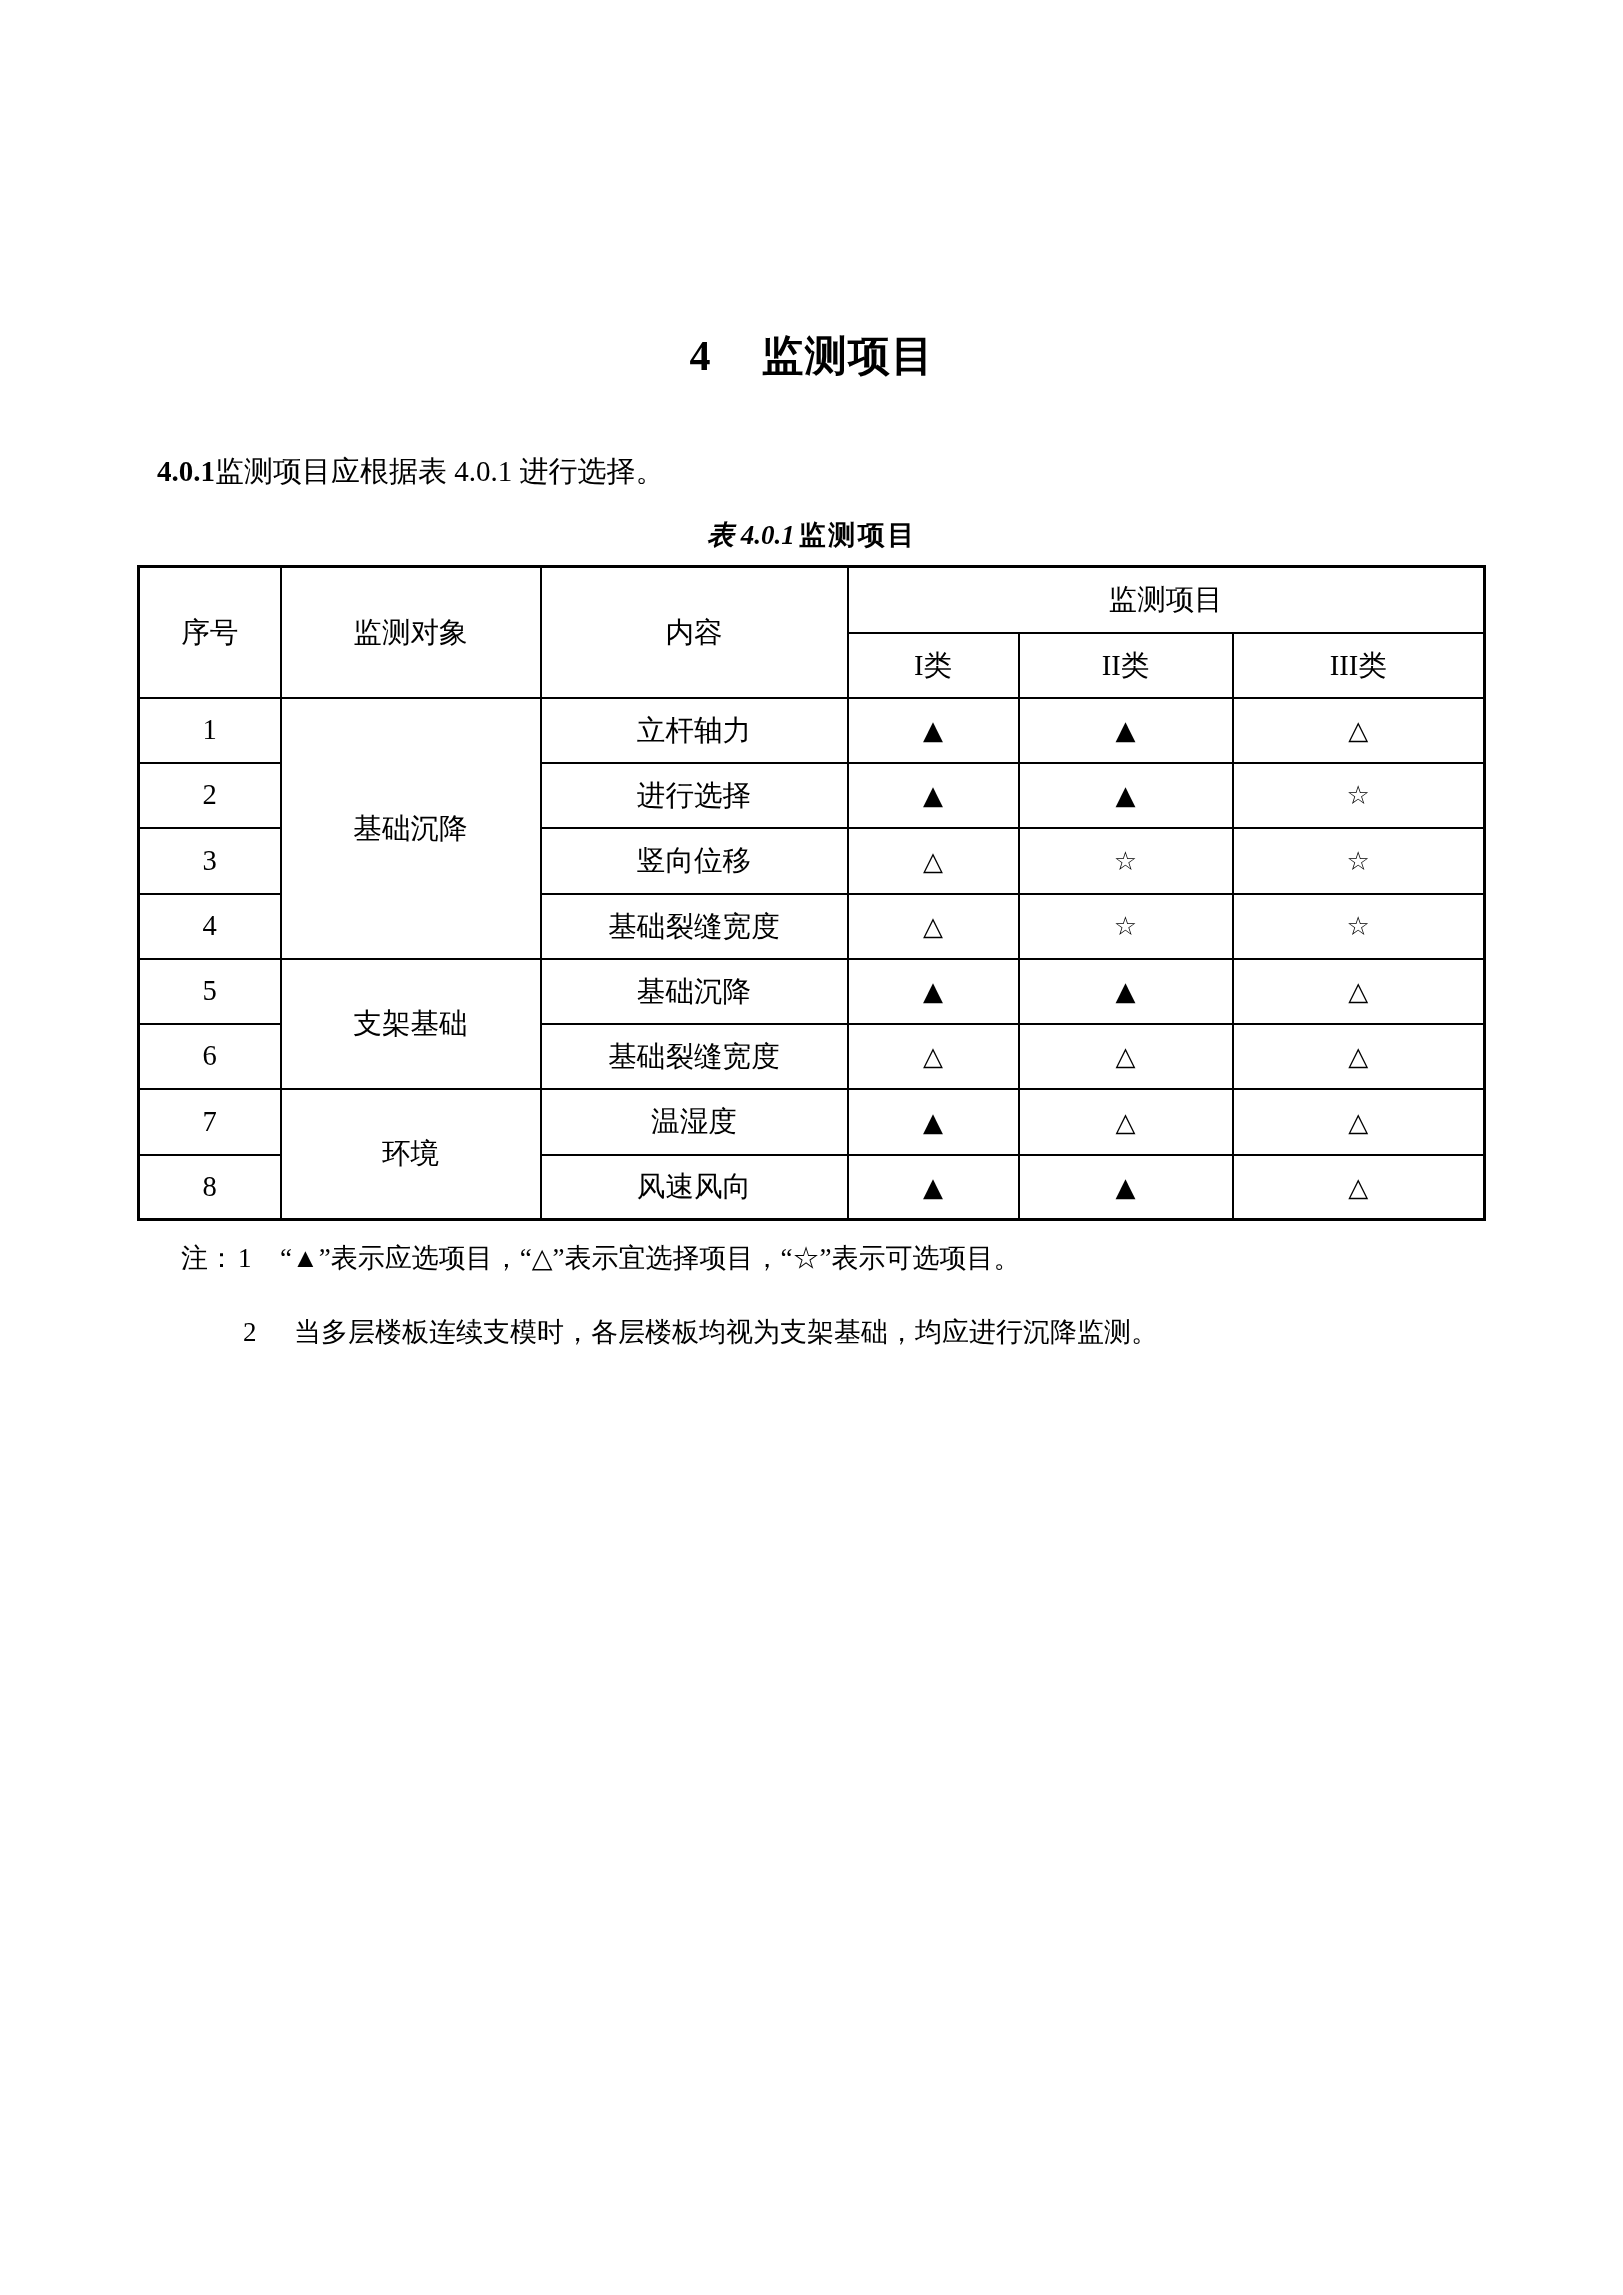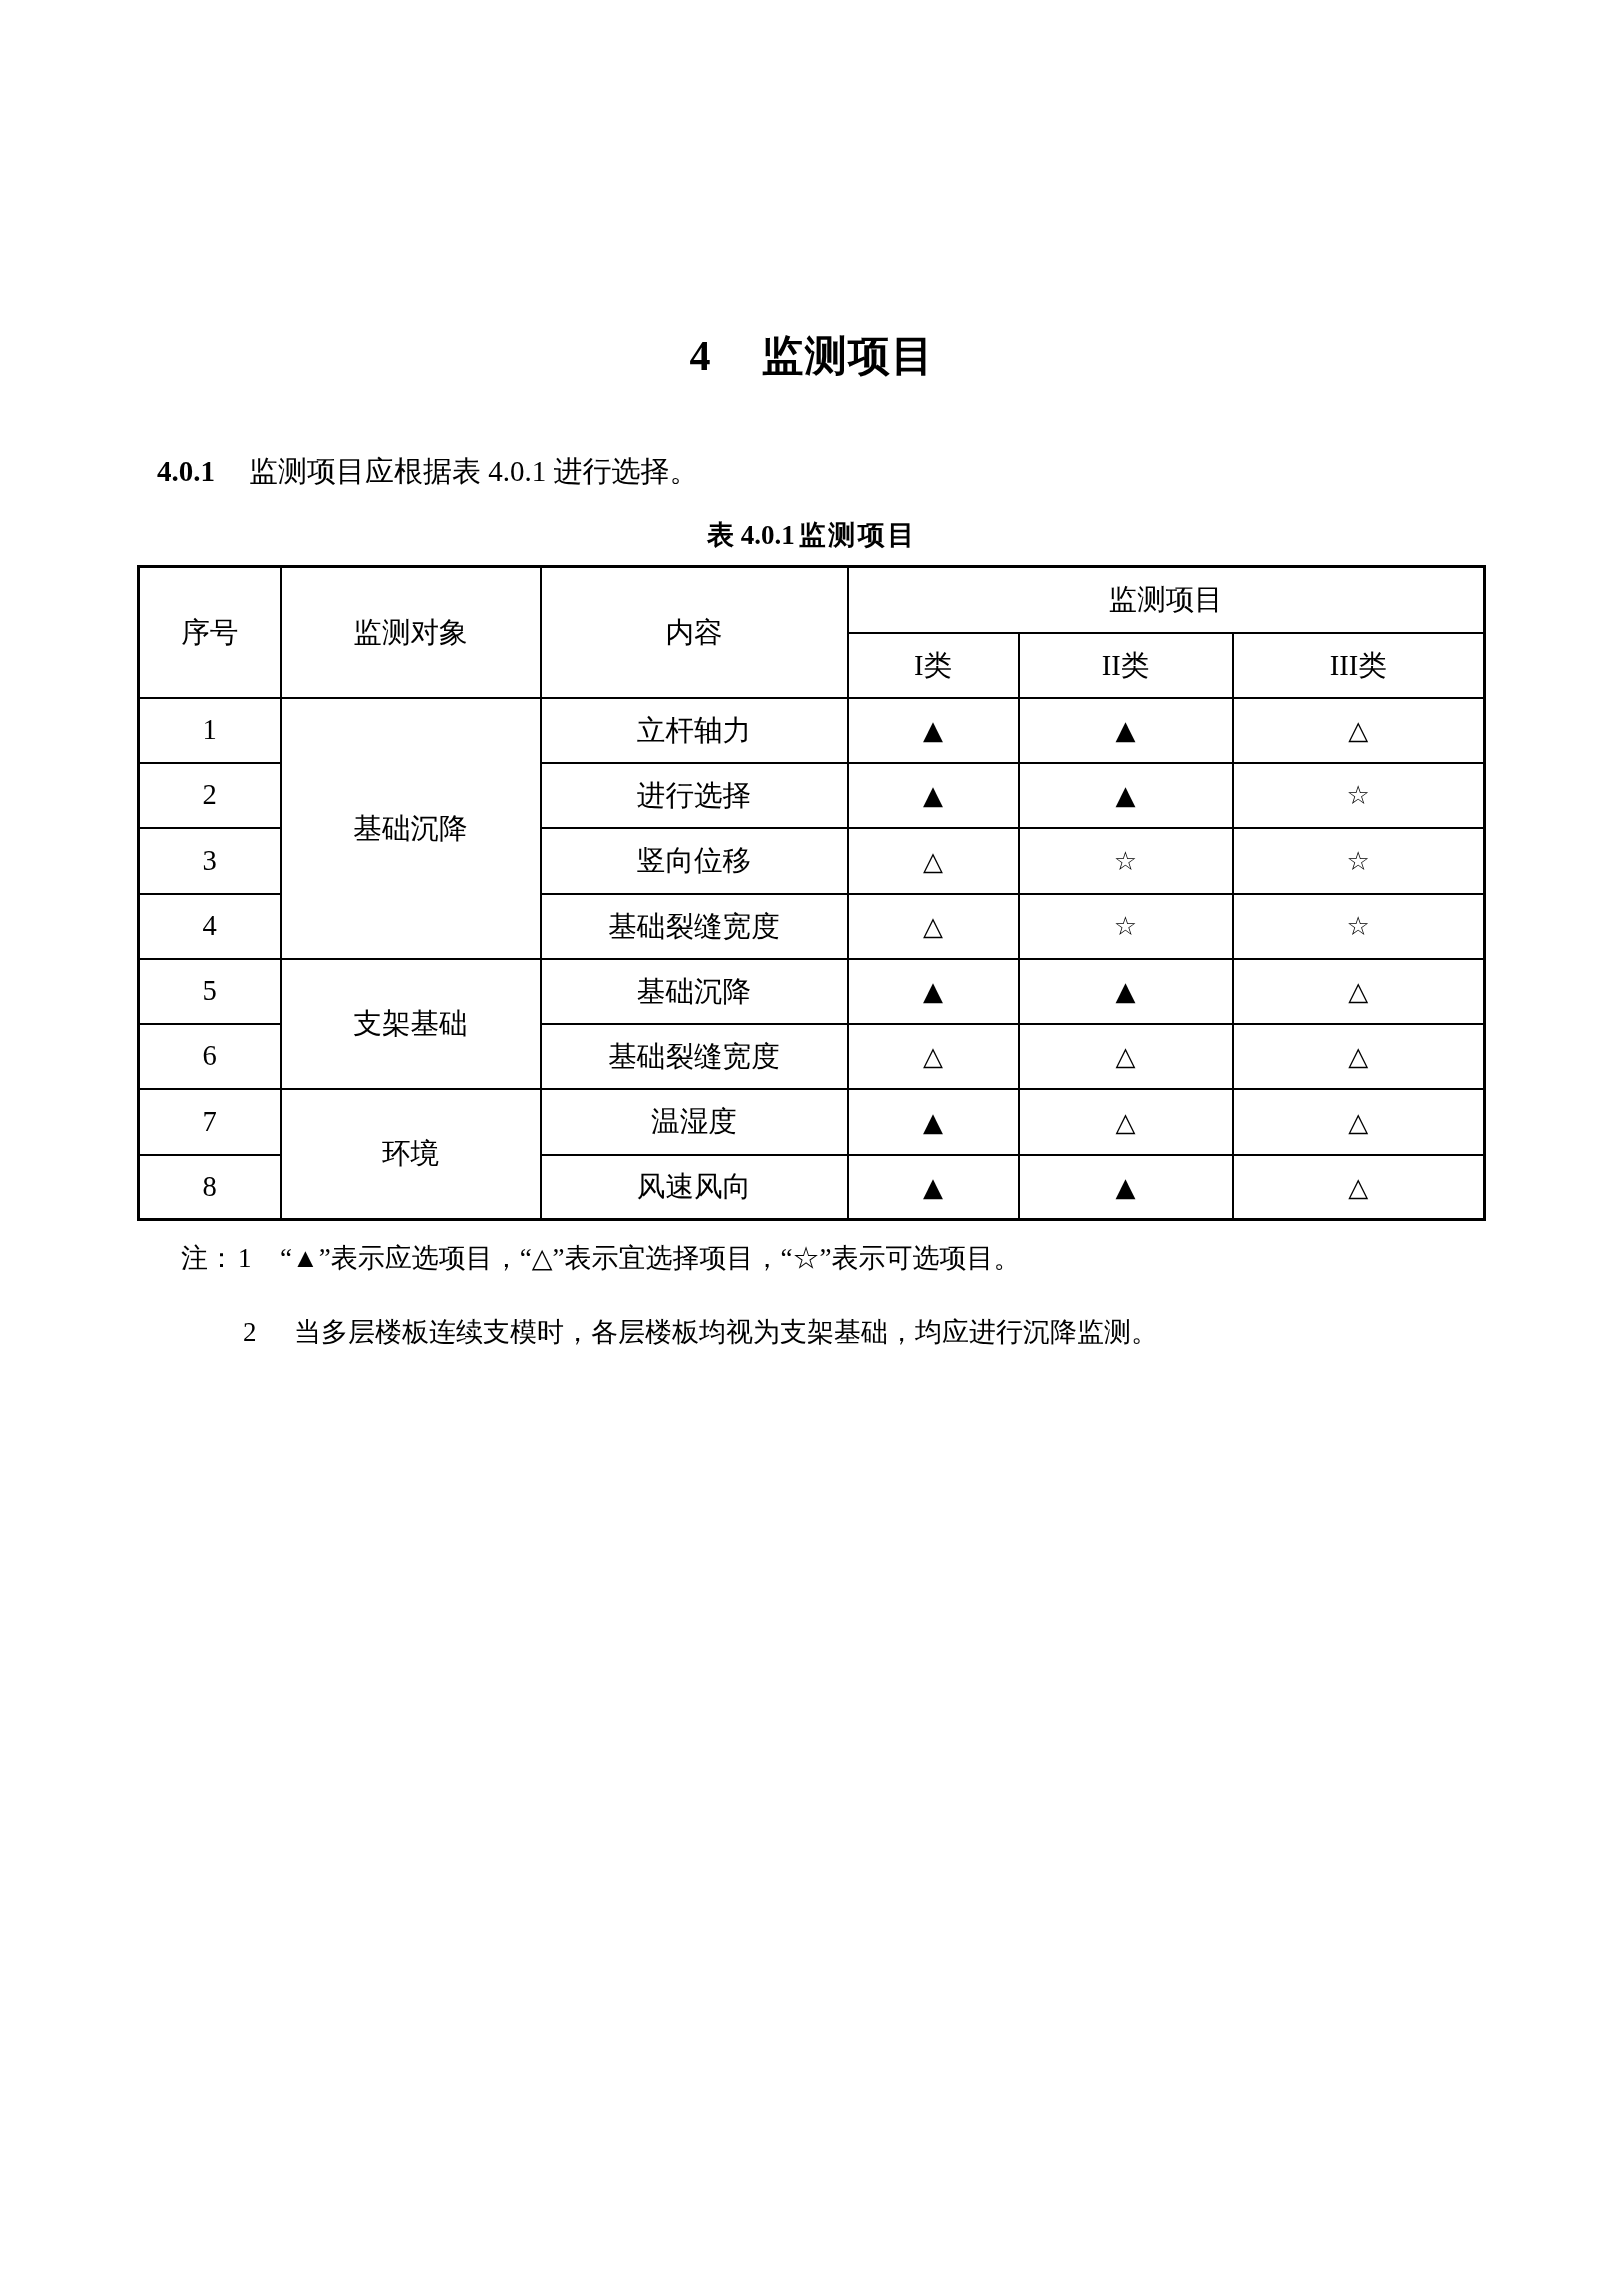--- a/index.html
+++ b/index.html
@@ -17,28 +17,28 @@
     text-align:center;font-size:42px;font-weight:bold;line-height:49px;
     white-space:nowrap;
   }
   #chapter-title .num{display:inline-block;margin-right:51px;}
   #chapter-title .ttl{letter-spacing:1.3px;}
   
   #clause{
     position:absolute;left:157px;top:453px;
     font-size:29px;line-height:36px;white-space:nowrap;
   }
-  #clause .clause-num{font-weight:bold;margin-right:34px;}
+  #clause .clause-num{font-weight:bold;}
   
   #table-caption{
     position:absolute;left:0;top:519px;width:1624px;
     text-align:center;font-size:27px;font-weight:bold;line-height:32px;
     white-space:nowrap;
   }
-  #table-caption .cap-label{margin-right:4px;}
+  #table-caption .cap-label{margin-right:4px;font-style:italic;}
   #table-caption .cap-title{letter-spacing:2.6px;}
   
   #monitor-table{
     position:absolute;left:137px;top:565px;
     width:1346px;height:652px;
     border-collapse:collapse;table-layout:fixed;
     font-size:28.6px;
   }
   #monitor-table th,#monitor-table td{
     border:2.6px solid #000;

